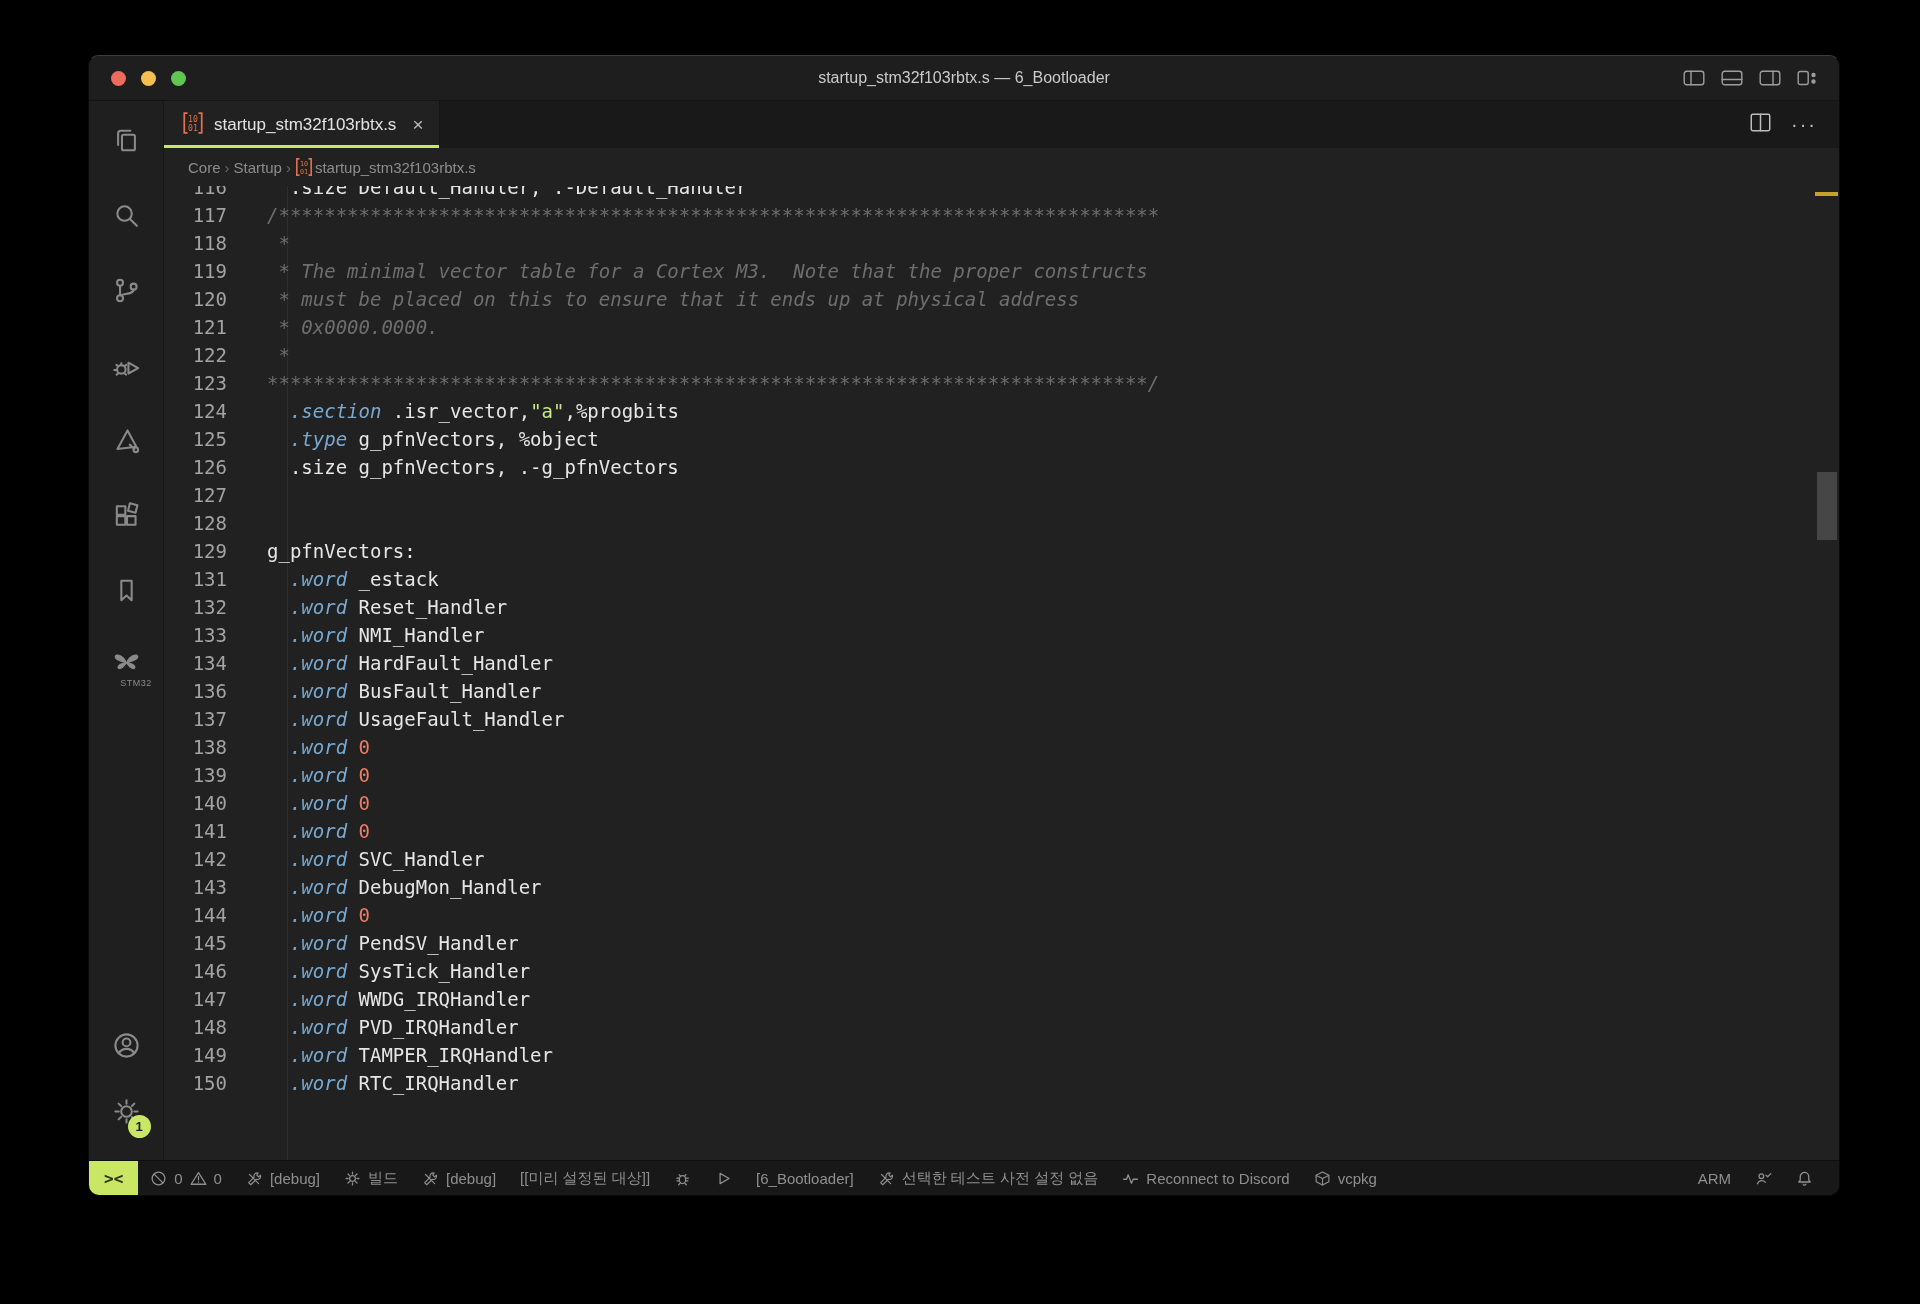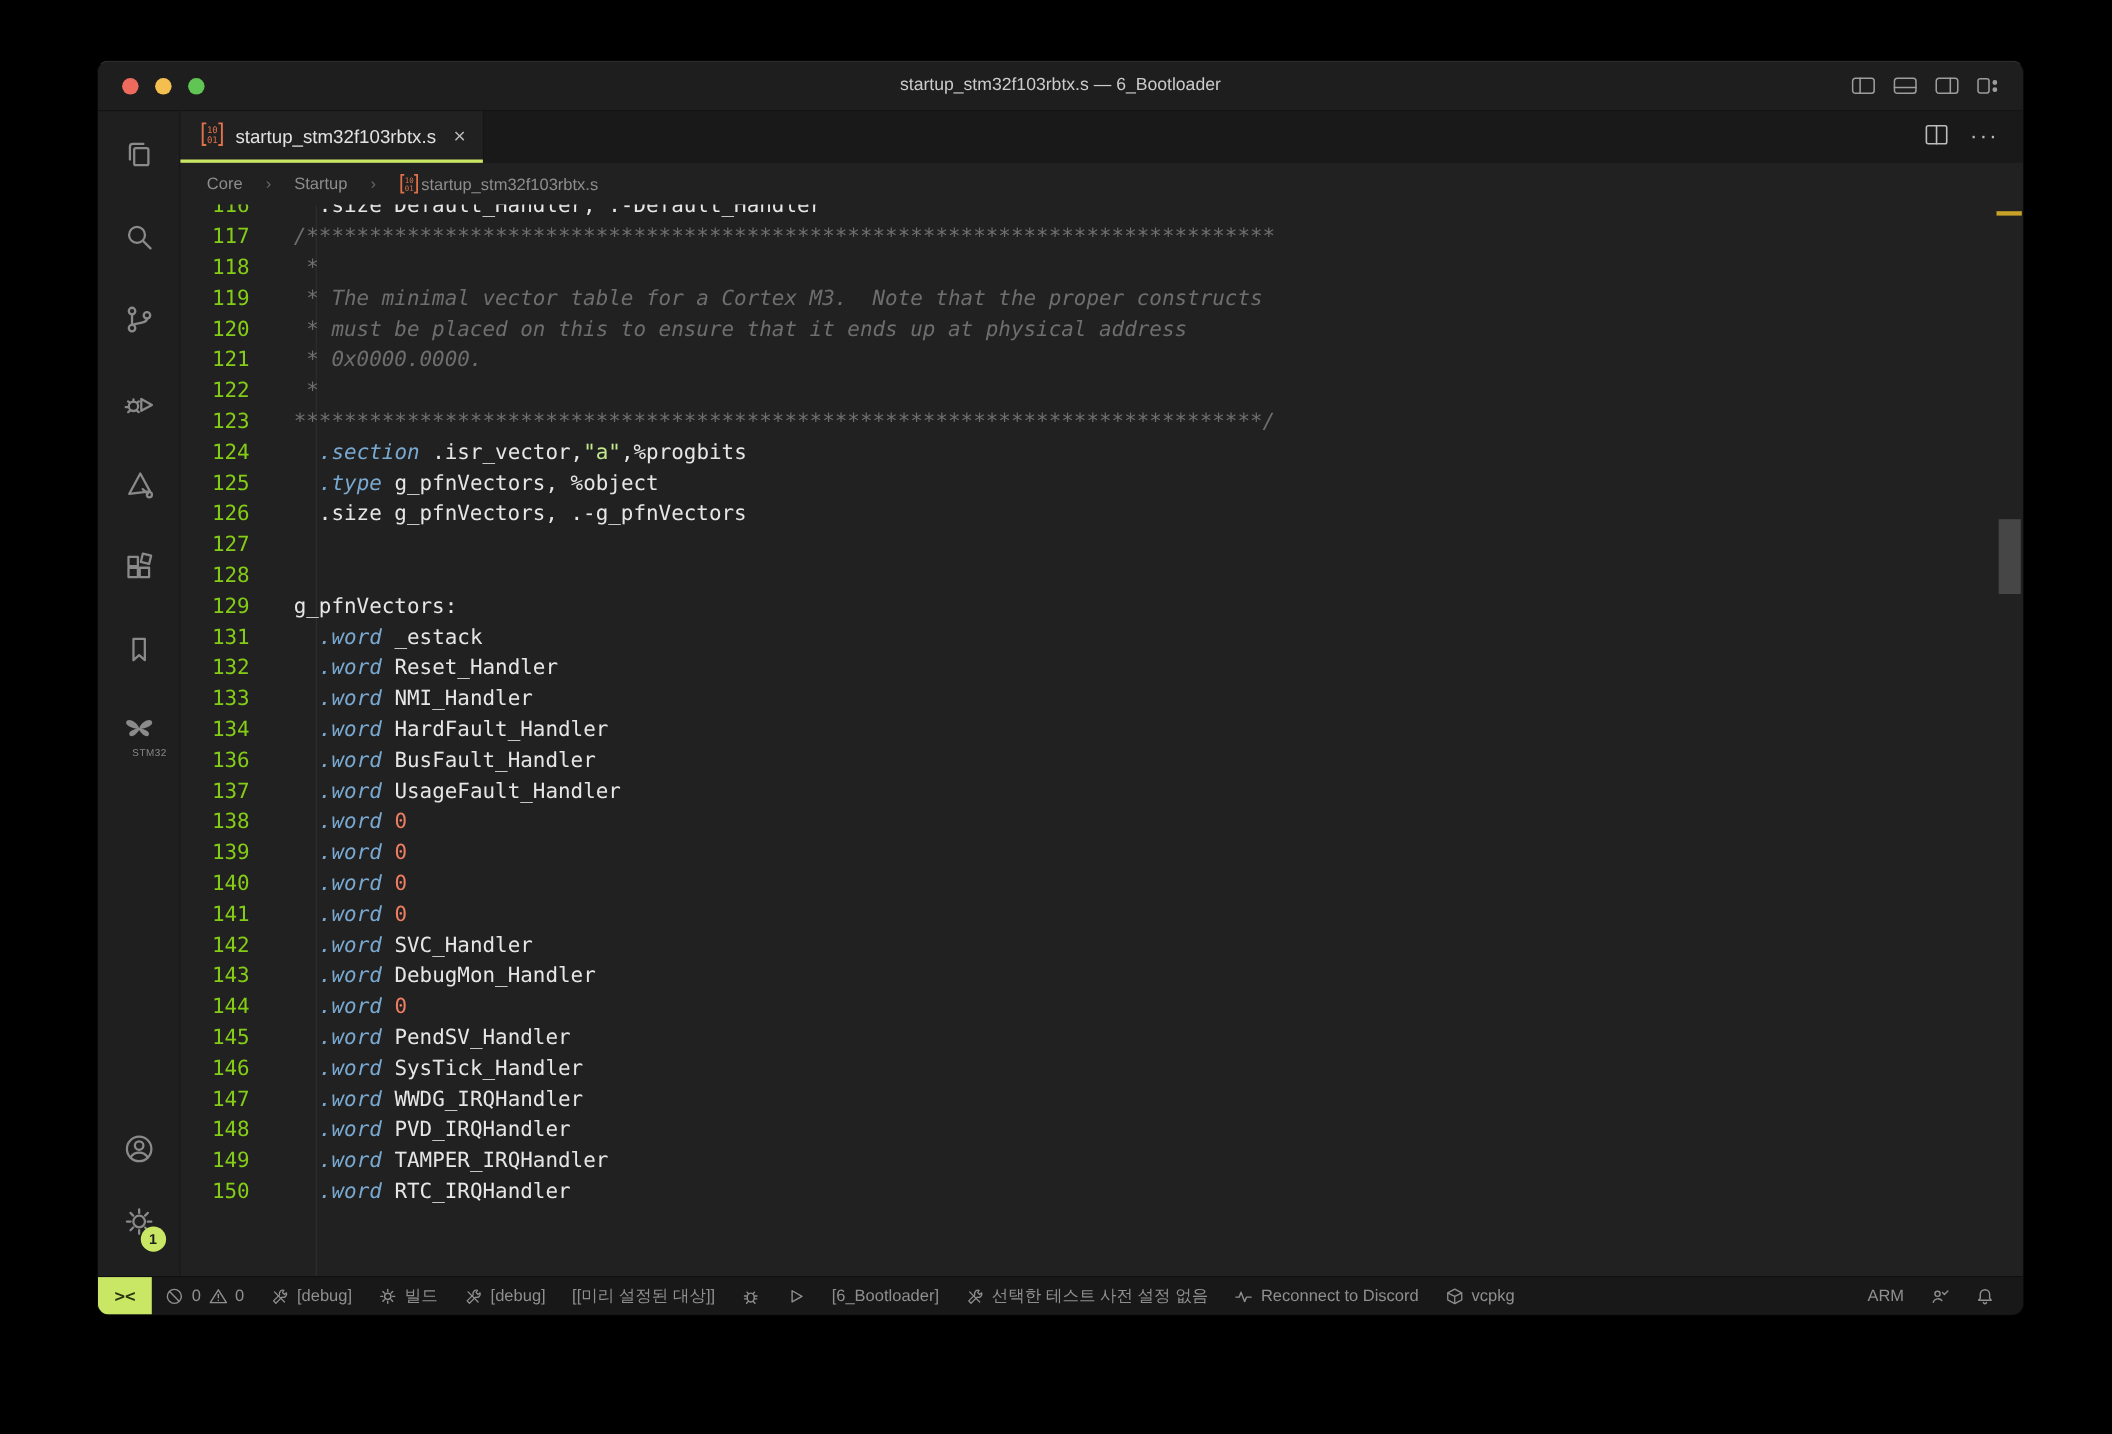--- a/index.html
+++ b/index.html
@@ -29,30 +29,30 @@
   
   .editorcol{flex:1;display:flex;flex-direction:column;min-width:0;}
   .tabbar{height:47px;background:#191919;display:flex;align-items:stretch;flex:0 0 auto;}
   .tab{display:flex;align-items:center;gap:10px;padding:0 16px 0 18px;background:#212121;position:relative;
     border-right:1px solid #151515;}
   .tab-underline{position:absolute;left:0;right:0;bottom:0;height:3px;}
   .tab-label{color:#e2e2e2;font-size:17px;}
   .tab-close{color:#b9b9b9;font-size:19px;margin-left:6px;cursor:pointer;}
   .tab-actions{margin-left:auto;display:flex;align-items:center;gap:20px;padding-right:22px;color:#bdbdbd;}
   .ellipsis{font-size:20px;letter-spacing:2px;color:#bdbdbd;}
-  .breadcrumbs{height:38px;display:flex;align-items:center;gap:21px;padding-left:24px;background:#212121;
+  .breadcrumbs{height:38px;display:flex;align-items:center;gap:4px;padding-left:24px;background:#212121;
     font-size:15px;color:#8d8d8d;flex:0 0 auto;}
   .bc-sep{color:#6a6a6a;font-size:15px;}
   .bc-item{cursor:pointer;}
   
   .codewrap{flex:1;position:relative;overflow:hidden;background:#212121;}
   .codepane{position:absolute;left:0;top:-13px;right:0;
     font-family:"DejaVu Sans Mono","Liberation Mono",monospace;font-size:19px;line-height:28px;white-space:pre;}
   .cline{display:flex;height:28px;}
-  .lnum{width:83px;flex:0 0 auto;text-align:right;padding-right:20px;color:#84cc16;box-sizing:border-box;
+  .lnum{width:83px;flex:0 0 auto;text-align:right;padding-right:20px;color:#a3a3a3;box-sizing:border-box;
     user-select:none;}
   .ltext{padding-left:20px;}
   .tok-cm{color:#6e6e6e;font-style:italic;}
   .tok-kw{color:#79a9d1;font-style:italic;}
   .tok-str{color:#c3e88d;}
   .tok-num{color:#ef7d62;}
   .tok-pl{color:#e6e6e6;}
   .indent-guide{position:absolute;left:123px;top:0;bottom:0;width:1px;background:#3a3a3a;opacity:.55;}
   .scrollbar-thumb{position:absolute;right:2px;width:20px;background:rgba(140,140,140,.35);}
   .scroll-marker{position:absolute;right:1px;width:23px;height:4px;}

